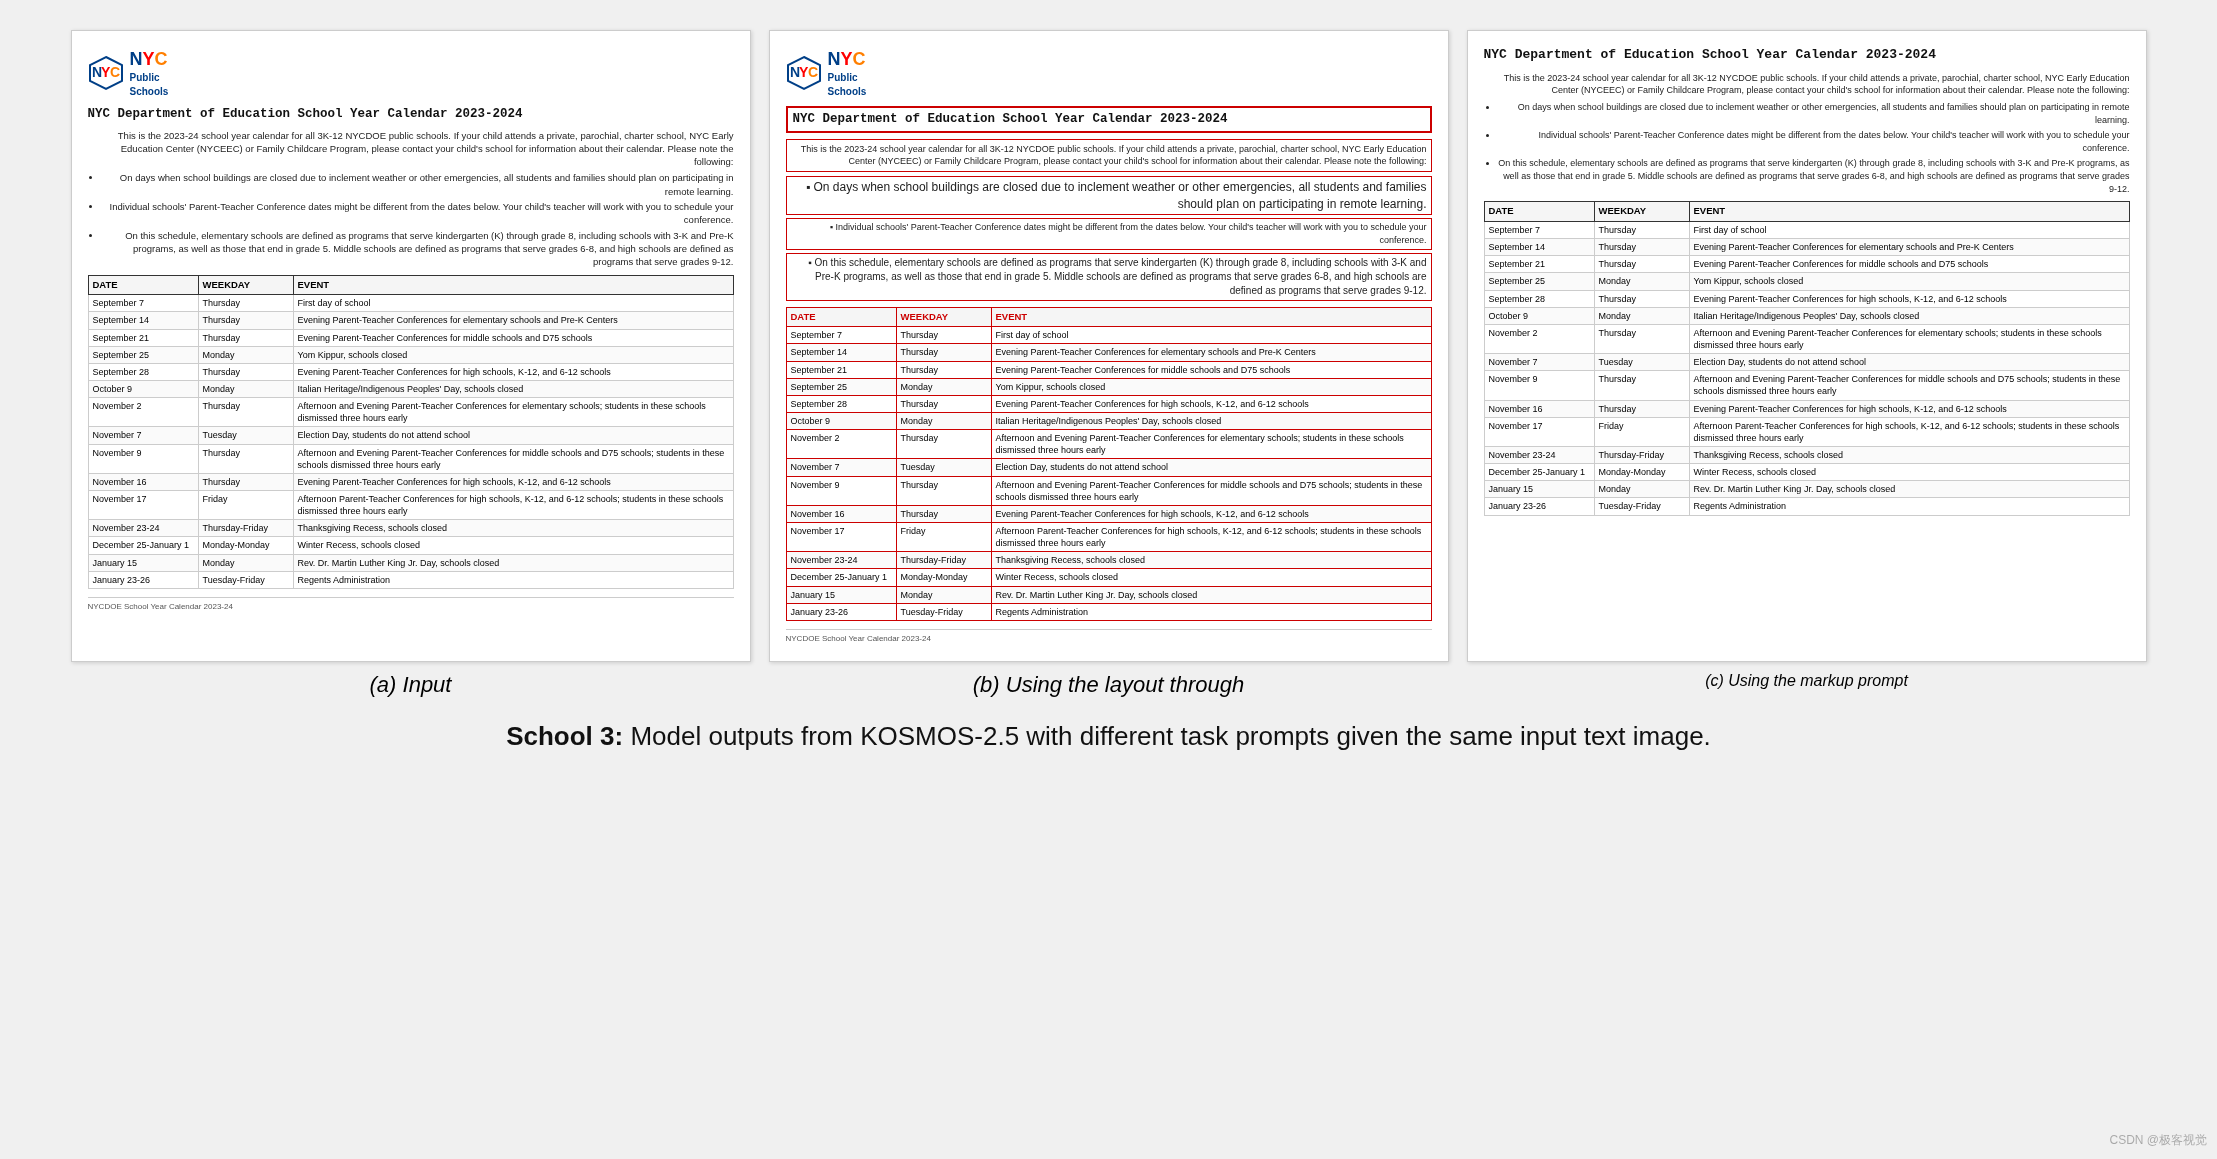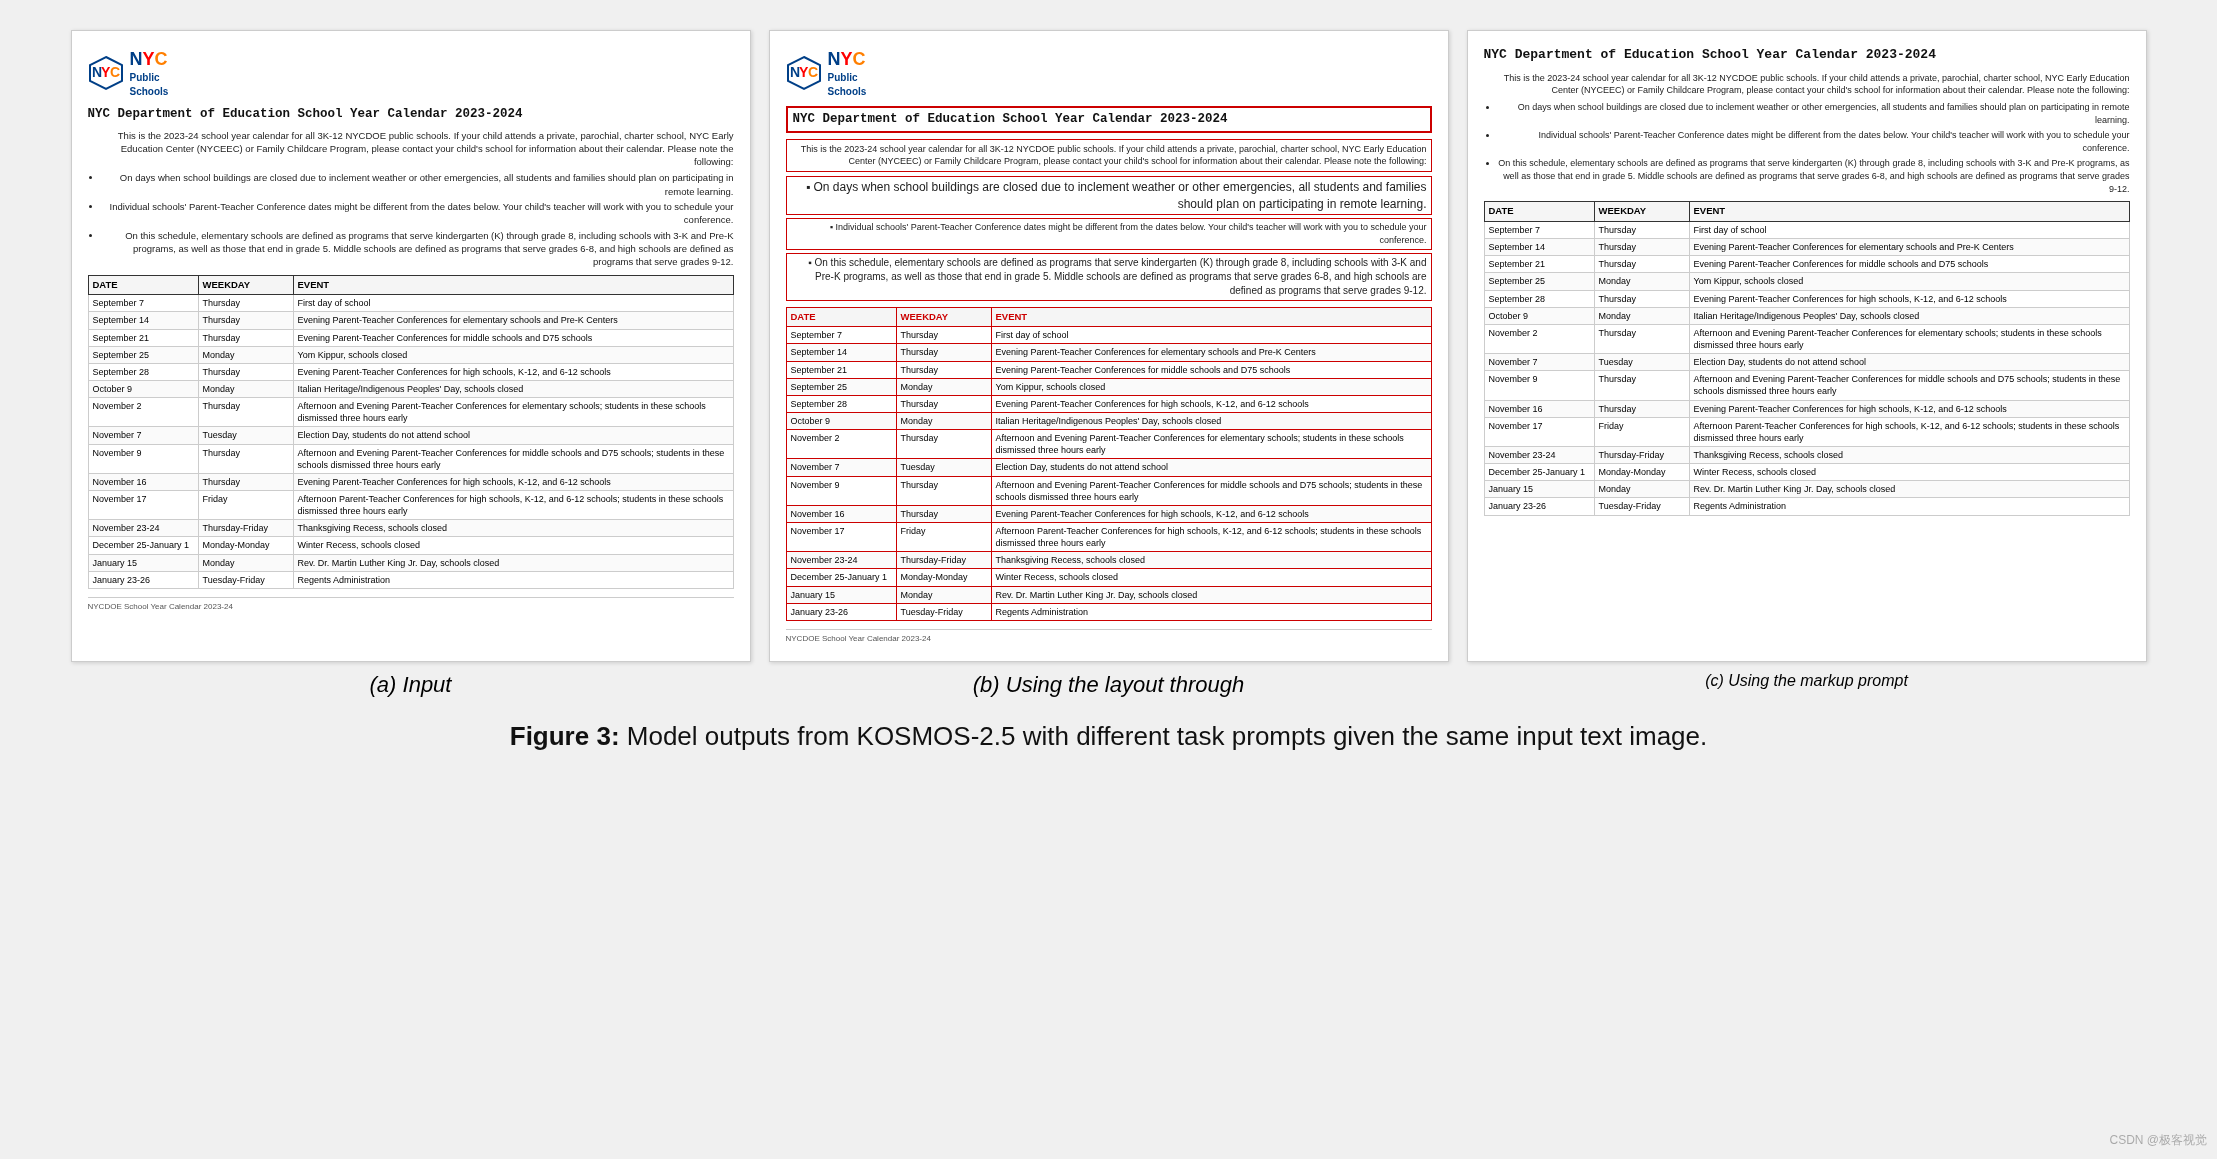--- a/index.html
+++ b/index.html
@@ -479,17 +479,17 @@
 
   </div>
 
   <div class="panels-row" style="margin-top:-10px;font-style:italic;">
     <div style="width:680px;text-align:center;font-size:22px;">(a) Input</div>
     <div style="width:680px;text-align:center;font-size:22px;">(b) Using the layout through</div>
     <div style="width:680px;text-align:center;font-size:16px;">(c) Using the markup prompt</div>
   </div>
 
   <div class="figure-caption">
-    <span class="fig-label">Figure 3:</span><span> Model outputs from KOSMOS-2.5 with different task prompts given the same input text image.</span>
+    <span class="fig-label">School 3:</span><span> Model outputs from KOSMOS-2.5 with different task prompts given the same input text image.</span>
   </div>
 </div>
 
 <div class="watermark">CSDN @极客视觉</div>
 
 </body></html>

